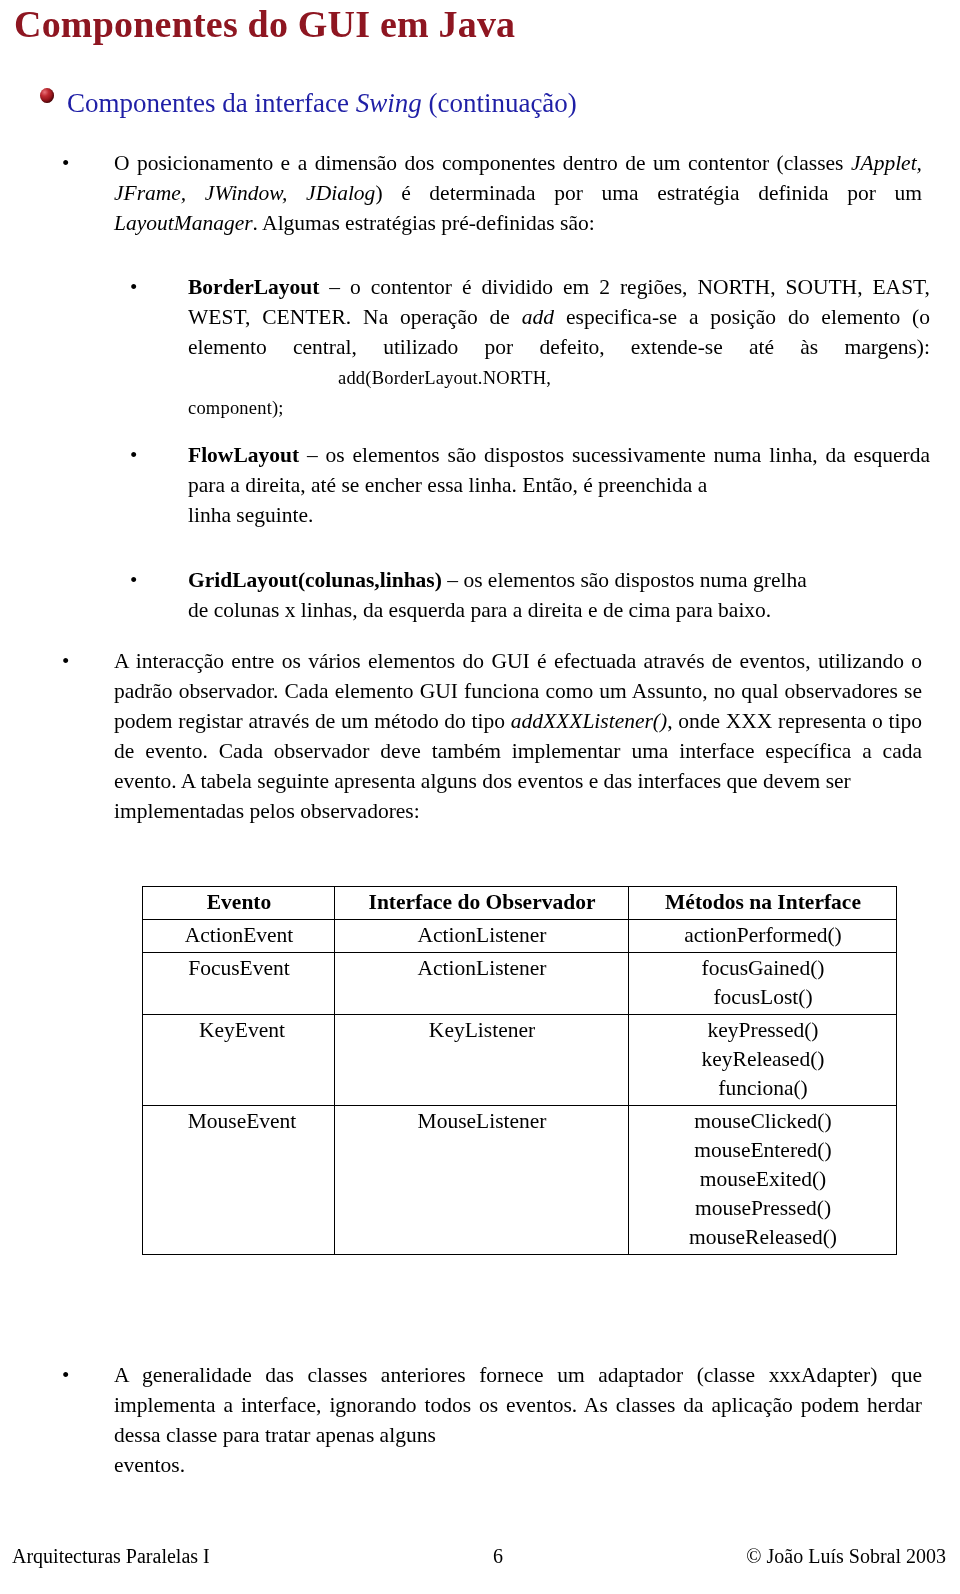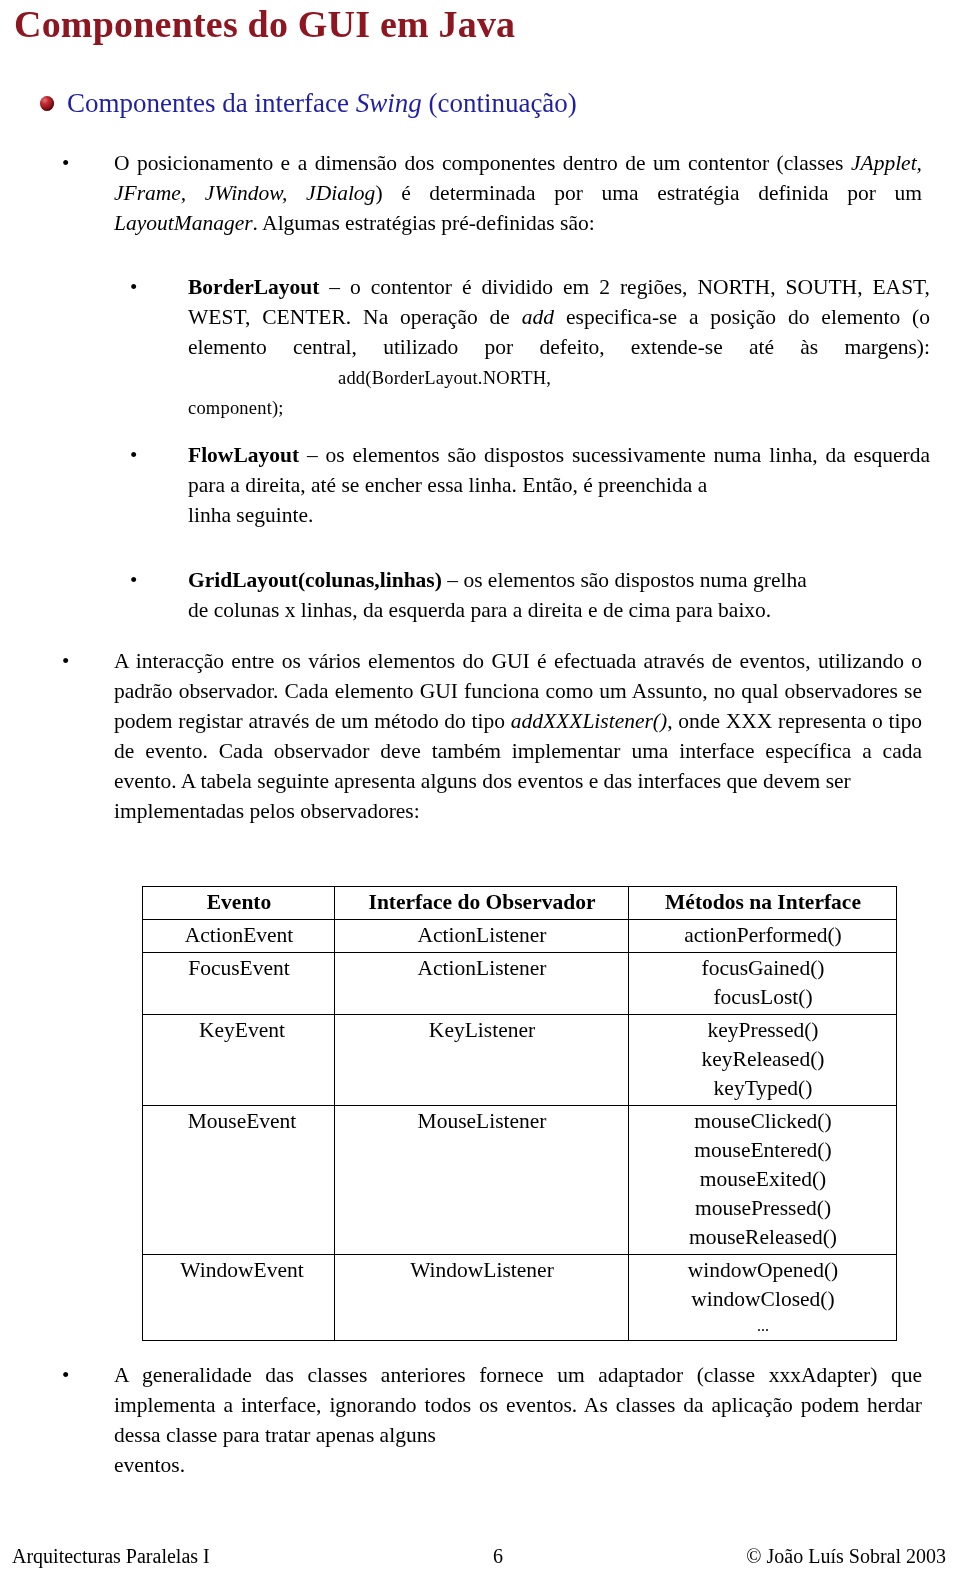--- a/index.html
+++ b/index.html
@@ -36,21 +36,21 @@
     letter-spacing: 0.2px;
     white-space: nowrap;
   }
 
   
   .subtitle-row {
     position: absolute;
     left: 40px;
     top: 88px;
     display: flex;
-    align-items: center;
+    align-items: flex-start;
     gap: 13px;
   }
   .sphere-bullet {
     width: 14px;
     height: 15px;
     border-radius: 50%;
     background: radial-gradient(circle at 33% 28%, #e8737a 0%, #c02a31 28%, #8c1016 62%, #5a0609 100%);
     box-shadow: inset -1px -1px 2px rgba(0,0,0,0.45);
     flex: 0 0 auto;
   }
@@ -228,43 +228,34 @@
             <span class="meth">focusGained()</span>
             <span class="meth">focusLost()</span>
           </td>
         </tr>
         <tr>
           <td class="indent">KeyEvent</td>
           <td>KeyListener</td>
           <td>
             <span class="meth">keyPressed()</span>
             <span class="meth">keyReleased()</span>
-            <span class="meth">keyTyped()</span>
+            <span class="meth">funciona()</span>
           </td>
         </tr>
         <tr>
           <td class="indent">MouseEvent</td>
           <td>MouseListener</td>
           <td>
             <span class="meth">mouseClicked()</span>
             <span class="meth">mouseEntered()</span>
             <span class="meth">mouseExited()</span>
             <span class="meth">mousePressed()</span>
             <span class="meth">mouseReleased()</span>
           </td>
         </tr>
-        <tr>
-          <td class="indent">WindowEvent</td>
-          <td>WindowListener</td>
-          <td>
-            <span class="meth">windowOpened()</span>
-            <span class="meth">windowClosed()</span>
-            <span class="dots">...</span>
-          </td>
-        </tr>
       </tbody>
   </table>
 
   <div class="block" id="b6">
     <span class="bul">•</span>
     <span class="txt"><span>A generalidade das classes anteriores fornece um adaptador (classe xxxAdapter) que implementa a interface, ignorando todos os eventos. As classes da aplicação podem herdar dessa classe para tratar apenas alguns </span><span class="tail-left" style="display:block">eventos.</span></span>
   </div>
 
   <div class="footer">
     <span class="f-left">Arquitecturas Paralelas I</span>

